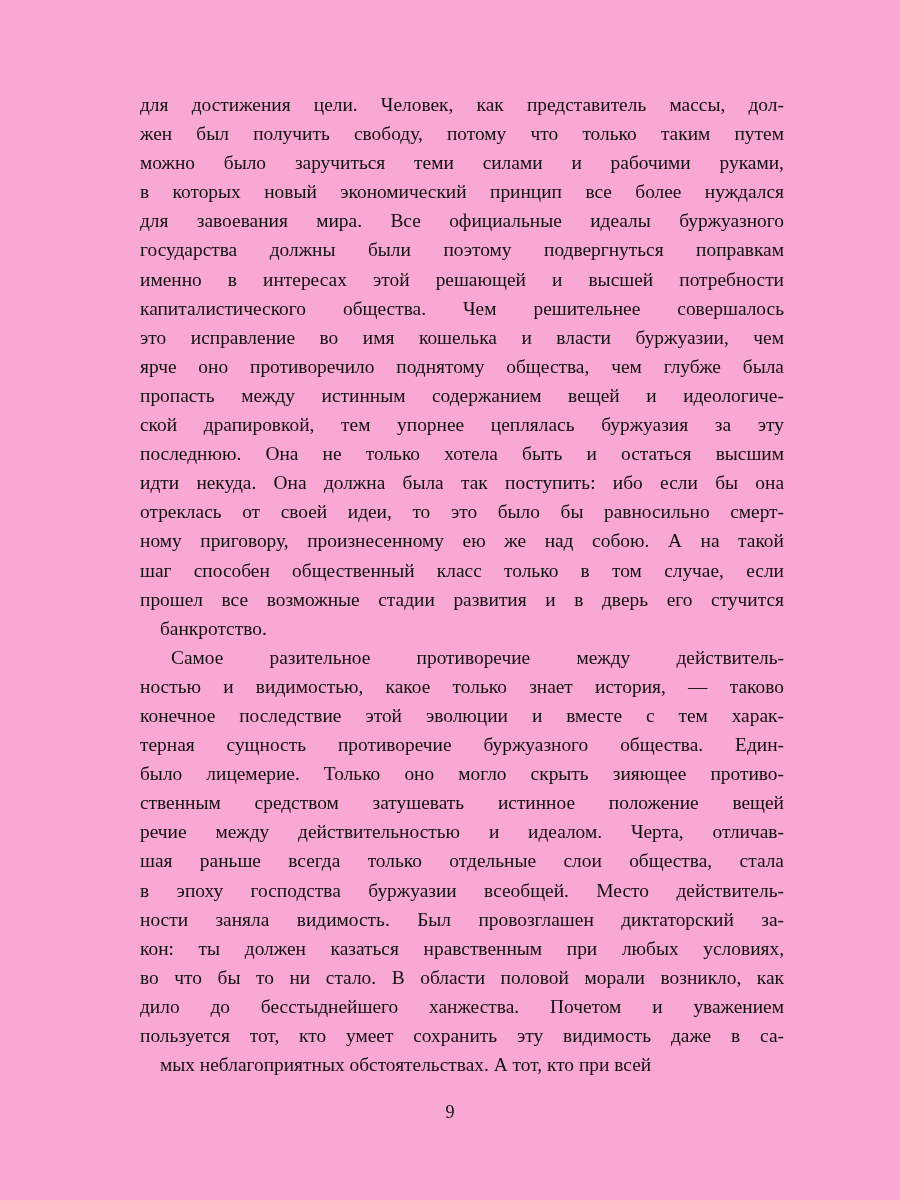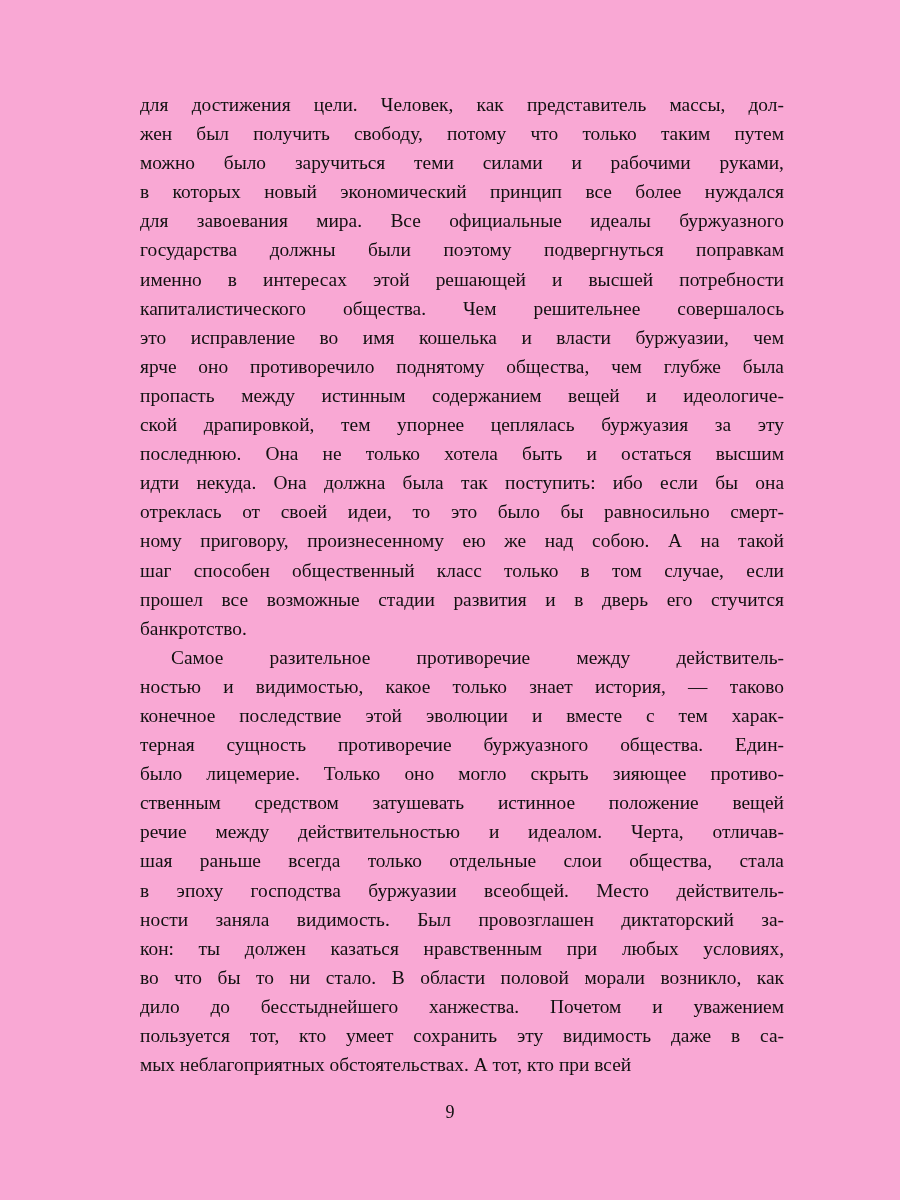--- a/index.html
+++ b/index.html
@@ -44,20 +44,21 @@
     text-align: justify;
     text-align-last: justify;
     letter-spacing: 0;
   }
   
   .line > .w {
     display: inline-block;
   }
   .line.flush {
     text-align-last: left;
+    margin-left: 20px;
   }
   .indent-box {
     display: inline-block;
     width: 31px;
   }
   .page-number {
     position: absolute;
     left: 0;
     top: 1100px;
     width: 900px;

